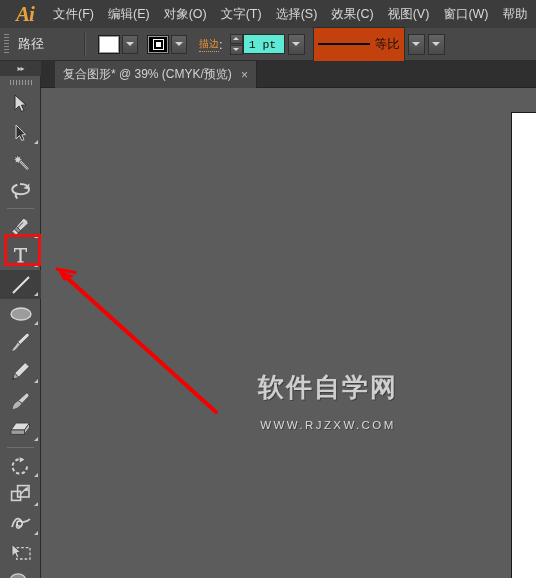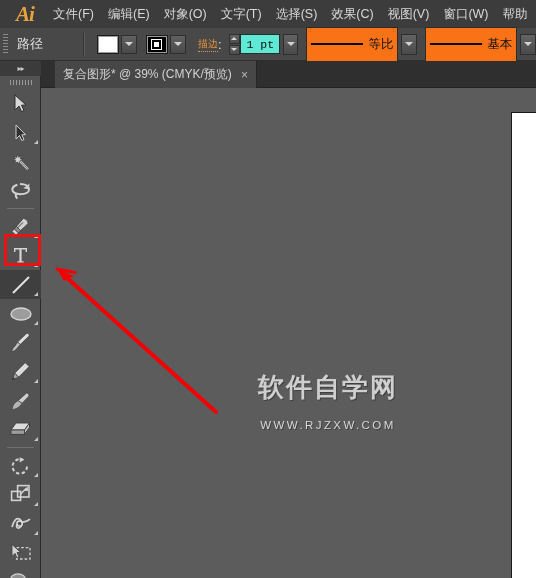--- a/index.html
+++ b/index.html
@@ -97,21 +97,21 @@
     display:flex;align-items:center;padding-left:5px;
   }
   .drop-btn{
     width:17px;height:21px;margin-left:3px;
     background:linear-gradient(to bottom,#636363,#4a4a4a);
     border:1px solid #2e2e2e;box-sizing:border-box;
     display:flex;align-items:center;justify-content:center;
   }
 
   .combo{
-    height:35px;background:#f97316;border:1px solid #2c2c2c;box-sizing:border-box;
+    height:35px;background:#c2410c;border:1px solid #2c2c2c;box-sizing:border-box;
     display:flex;align-items:center;padding:0 4px;margin-left:8px;
   }
   .combo .line{flex:1;height:2px;background:#050505;min-width:52px;margin-right:5px;}
   .combo .ctext{color:#101010;font-size:12.5px;white-space:nowrap;}
 
   
   .tabstrip{
     position:absolute;left:14px;top:61px;width:536px;height:27px;
     background:#2f2f2f;border-bottom:1px solid #232323;box-sizing:border-box;
   }
@@ -249,24 +249,20 @@
       </div>
 
     <div class="combo">
       <span class="line"></span>
       <span class="ctext">等比</span>
     </div>
     <div class="drop-btn">
         <span class="caret"></span>
       </div>
 
-    <div class="combo">
-      <span class="line"></span>
-      <span class="ctext">基本</span>
-    </div>
     <div class="drop-btn">
         <span class="caret"></span>
       </div>
 
   </div>
 
   <div class="tabstrip">
     <div class="doctab">
       <span class="tlabel">复合图形* @ 39% (CMYK/预览)</span>
       <span class="tclose">×</span>

